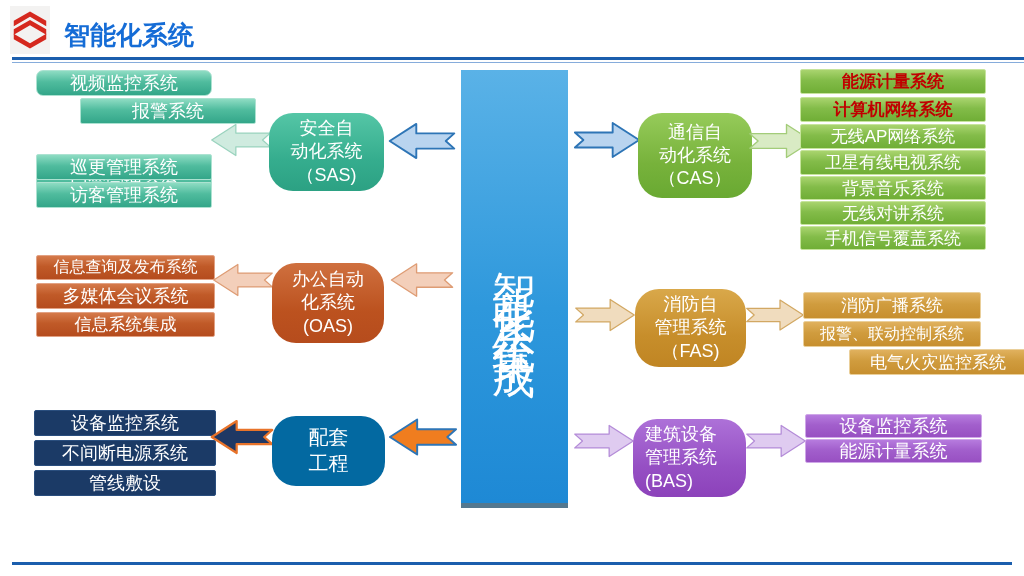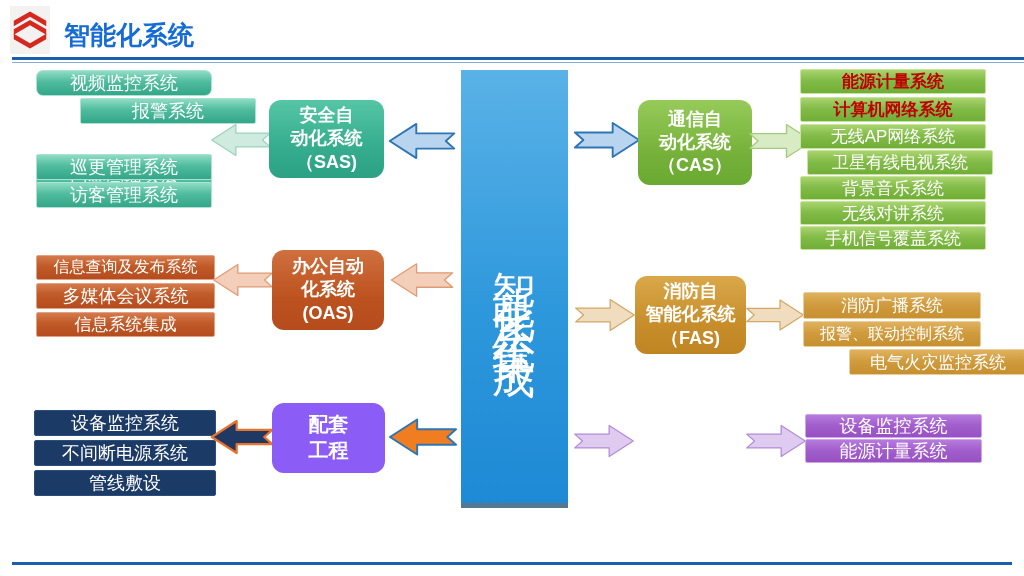--- a/index.html
+++ b/index.html
@@ -23,28 +23,28 @@
         color:#fff;border-radius:2px;box-sizing:border-box;}
   .teal{background:linear-gradient(180deg,#8EDCC3 0%,#50BC9E 45%,#33A689 100%);border:1px solid #ACE2D1;}
   .green{background:linear-gradient(180deg,#A9D46E 0%,#83BC49 45%,#70AE36 100%);border:1px solid #C6E49C;}
   .rust{background:linear-gradient(180deg,#D57A4B 0%,#C05A28 45%,#B54C1E 100%);border:1px solid #E2A183;}
   .gold{background:linear-gradient(180deg,#E0B15E 0%,#D09C3E 45%,#C78F2F 100%);border:1px solid #EACF9A;}
   .purple{background:linear-gradient(180deg,#B67BDE 0%,#A25FCC 45%,#9850C2 100%);border:1px solid #CFA7E8;}
   .navy{background:#1B3A66;border:1px solid #2A4E7E;}
   .red-text{color:#C00000;font-weight:bold;}
   
   .hub{position:absolute;display:flex;align-items:center;justify-content:center;text-align:center;
-       color:#fff;font-weight:bold;font-size:18px;line-height:1.28;border-radius:12px;
-       white-space:pre-line;box-sizing:border-box;}
+       color:#fff;font-weight:normal;font-size:18px;line-height:1.28;border-radius:24px;
+       white-space:pre-line;box-sizing:border-box;margin-top:13px;}
   .hub-sas{background:linear-gradient(180deg,#55C6A6 0%,#35AD8E 60%,#2CA183 100%);}
   .hub-cas{background:linear-gradient(180deg,#96CB5A 0%,#77B23B 60%,#69A932 100%);}
   .hub-oas{background:linear-gradient(180deg,#CF703F 0%,#BC521F 60%,#B64C1D 100%);}
   .hub-fas{background:linear-gradient(180deg,#D9A84A 0%,#C78E2B 60%,#C08523 100%);}
   .hub-bas{background:linear-gradient(180deg,#AD71D8 0%,#9650C4 60%,#8C42BA 100%);text-align:left;padding-left:12px;justify-content:flex-start;}
-  .hub-sup{background:#8b5cf6;font-size:20px;}
+  .hub-sup{background:#0369a1;font-size:20px;}
   .arrow{position:absolute;}
   .arrow svg{display:block;width:100%;height:100%;}
 </style>
 </head>
 <body>
 
 <div class="stage">
 
   <div class="logo">
     <svg viewBox="0 0 44 50" width="34" height="44">
@@ -127,48 +127,51 @@
 （CAS）</div>
   <div class="arrow" style="left:748px;top:122px;width:66px;height:38px;">
     <svg viewBox="0 0 72 40">
         <polygon points="2,12 42,12 42,2 70,20 42,38 42,28 2,28 11,20" fill="#D9EBC4" stroke="#A3CC79" stroke-width="1.5" stroke-linejoin="round"></polygon>
       </svg>
   </div>
 
   <div class="chip green red-text" style="left:800px;top:69px;width:186px;height:25px;font-size:17px;">能源计量系统</div>
   <div class="chip green red-text" style="left:800px;top:97px;width:186px;height:25px;font-size:17px;">计算机网络系统</div>
   <div class="chip green" style="left:800px;top:124px;width:186px;height:25px;font-size:17px;">无线AP网络系统</div>
-  <div class="chip green" style="left:800px;top:150px;width:186px;height:25px;font-size:17px;margin-left:7px;">卫星有线电视系统</div>
+  <div class="chip green" style="left:800px;top:150px;width:186px;height:25px;font-size:17px;">卫星有线电视系统</div>
   <div class="chip green" style="left:800px;top:176px;width:186px;height:24px;font-size:17px;">背景音乐系统</div>
   <div class="chip green" style="left:800px;top:201px;width:186px;height:24px;font-size:17px;">无线对讲系统</div>
   <div class="chip green" style="left:800px;top:226px;width:186px;height:24px;font-size:17px;">手机信号覆盖系统</div>
 
   <div class="arrow" style="left:574px;top:296px;width:62px;height:38px;">
     <svg viewBox="0 0 72 40">
         <polygon points="2,12 42,12 42,2 70,20 42,38 42,28 2,28 11,20" fill="#F0DCBE" stroke="#D2A863" stroke-width="1.5" stroke-linejoin="round"></polygon>
       </svg>
   </div>
   <div class="hub hub-fas" style="left:635px;top:276px;width:111px;height:78px;">消防自
-智能化系统
+管理系统
 （FAS)</div>
   <div class="arrow" style="left:745px;top:296px;width:60px;height:38px;">
     <svg viewBox="0 0 72 40">
         <polygon points="2,12 42,12 42,2 70,20 42,38 42,28 2,28 11,20" fill="#F0DCBE" stroke="#D2A863" stroke-width="1.5" stroke-linejoin="round"></polygon>
       </svg>
   </div>
 
   <div class="chip gold" style="left:803px;top:292px;width:178px;height:27px;font-size:17px;">消防广播系统</div>
   <div class="chip gold" style="left:803px;top:321px;width:178px;height:26px;font-size:16px;">报警、联动控制系统</div>
   <div class="chip gold" style="left:803px;top:349px;width:178px;height:26px;font-size:17px;margin-left:46px;">电气火灾监控系统</div>
 
   <div class="arrow" style="left:573px;top:422px;width:62px;height:38px;">
     <svg viewBox="0 0 72 40">
         <polygon points="2,12 42,12 42,2 70,20 42,38 42,28 2,28 11,20" fill="#DFCBF0" stroke="#B48CD8" stroke-width="1.5" stroke-linejoin="round"></polygon>
       </svg>
   </div>
+  <div class="hub hub-bas" style="left:633px;top:406px;width:113px;height:78px;">建筑设备
+管理系统
+(BAS)</div>
   <div class="arrow" style="left:745px;top:422px;width:62px;height:38px;">
     <svg viewBox="0 0 72 40">
         <polygon points="2,12 42,12 42,2 70,20 42,38 42,28 2,28 11,20" fill="#DFCBF0" stroke="#B48CD8" stroke-width="1.5" stroke-linejoin="round"></polygon>
       </svg>
   </div>
 
   <div class="chip purple" style="left:805px;top:414px;width:177px;height:24px;font-size:18px;">设备监控系统</div>
   <div class="chip purple" style="left:805px;top:439px;width:177px;height:24px;font-size:18px;">能源计量系统</div>
 
 </div>

